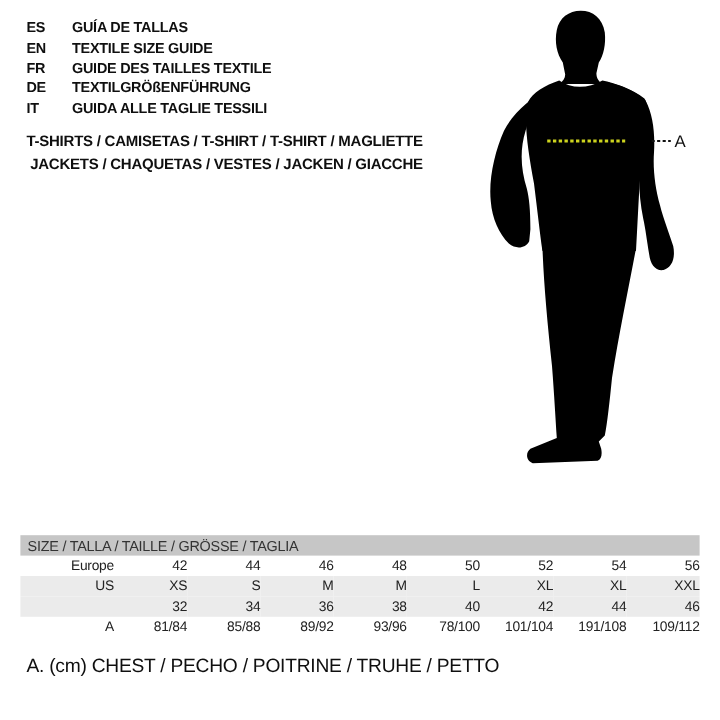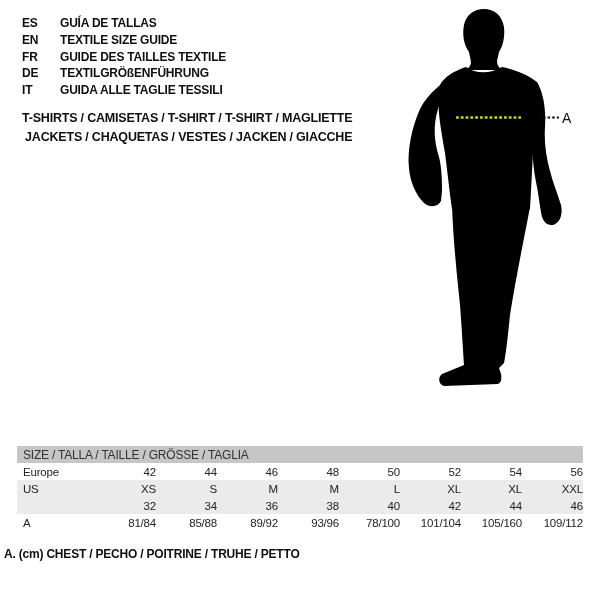--- a/index.html
+++ b/index.html
@@ -22,26 +22,26 @@
   .measure-ext { stroke: #111; stroke-width: 1.8; stroke-dasharray: 2.6 2; }
   .measure-label { font-family: "Liberation Sans", sans-serif; font-size: 14px; fill: #111; }
 
   
   .section-title { position: absolute; left: 22px; top: 420px; font-weight: 700; font-size: 11.5px; letter-spacing: -0.2px; }
 
   
   table.size-table { position: absolute; left: 17px; top: 446px; width: 566px; border-collapse: collapse; table-layout: fixed; font-size: 11.5px; color: #222; letter-spacing: -0.2px; }
   th.size-header { background: var(--table_header_bg, #c6c6c6); font-weight: 400; text-align: left; padding-left: 6px; height: 17px; font-size: 12px; color: #333; margin-top: 26px; }
   td { height: 17px; text-align: right; padding: 0; font-weight: 400; }
-  td.row-label { text-align: left; padding-left: 6px; }
+  td.row-label { text-align: right; padding-left: 6px; }
   col.label-col { width: 78px; }
   tr.shaded td { background: var(--table_stripe_bg, #ebebeb); }
 
   
-  .footnote { position: absolute; left: 4px; top: 547px; font-weight: 700; font-size: 12px; letter-spacing: -0.2px; }
+  .footnote { position: absolute; left: 22px; top: 547px; font-weight: 400; font-size: 16px; letter-spacing: -0.2px; }
 </style>
 </head>
 <body>
 
 <div class="canvas">
 
   <div class="lang-list">
     <div class="lang-row">
       <span class="lang-code">ES</span>
       <span class="lang-label">GUÍA DE TALLAS</span>
@@ -144,21 +144,21 @@
         <td>46</td>
       </tr>
       <tr>
         <td class="row-label">A</td>
         <td>81/84</td>
         <td>85/88</td>
         <td>89/92</td>
         <td>93/96</td>
         <td>78/100</td>
         <td>101/104</td>
-        <td>105/160</td>
+        <td>191/108</td>
         <td>109/112</td>
       </tr>
     </tbody>
   </table>
 
   <div class="footnote">A. (cm) CHEST / PECHO / POITRINE / TRUHE / PETTO</div>
 
 </div>
 
 </body></html>

